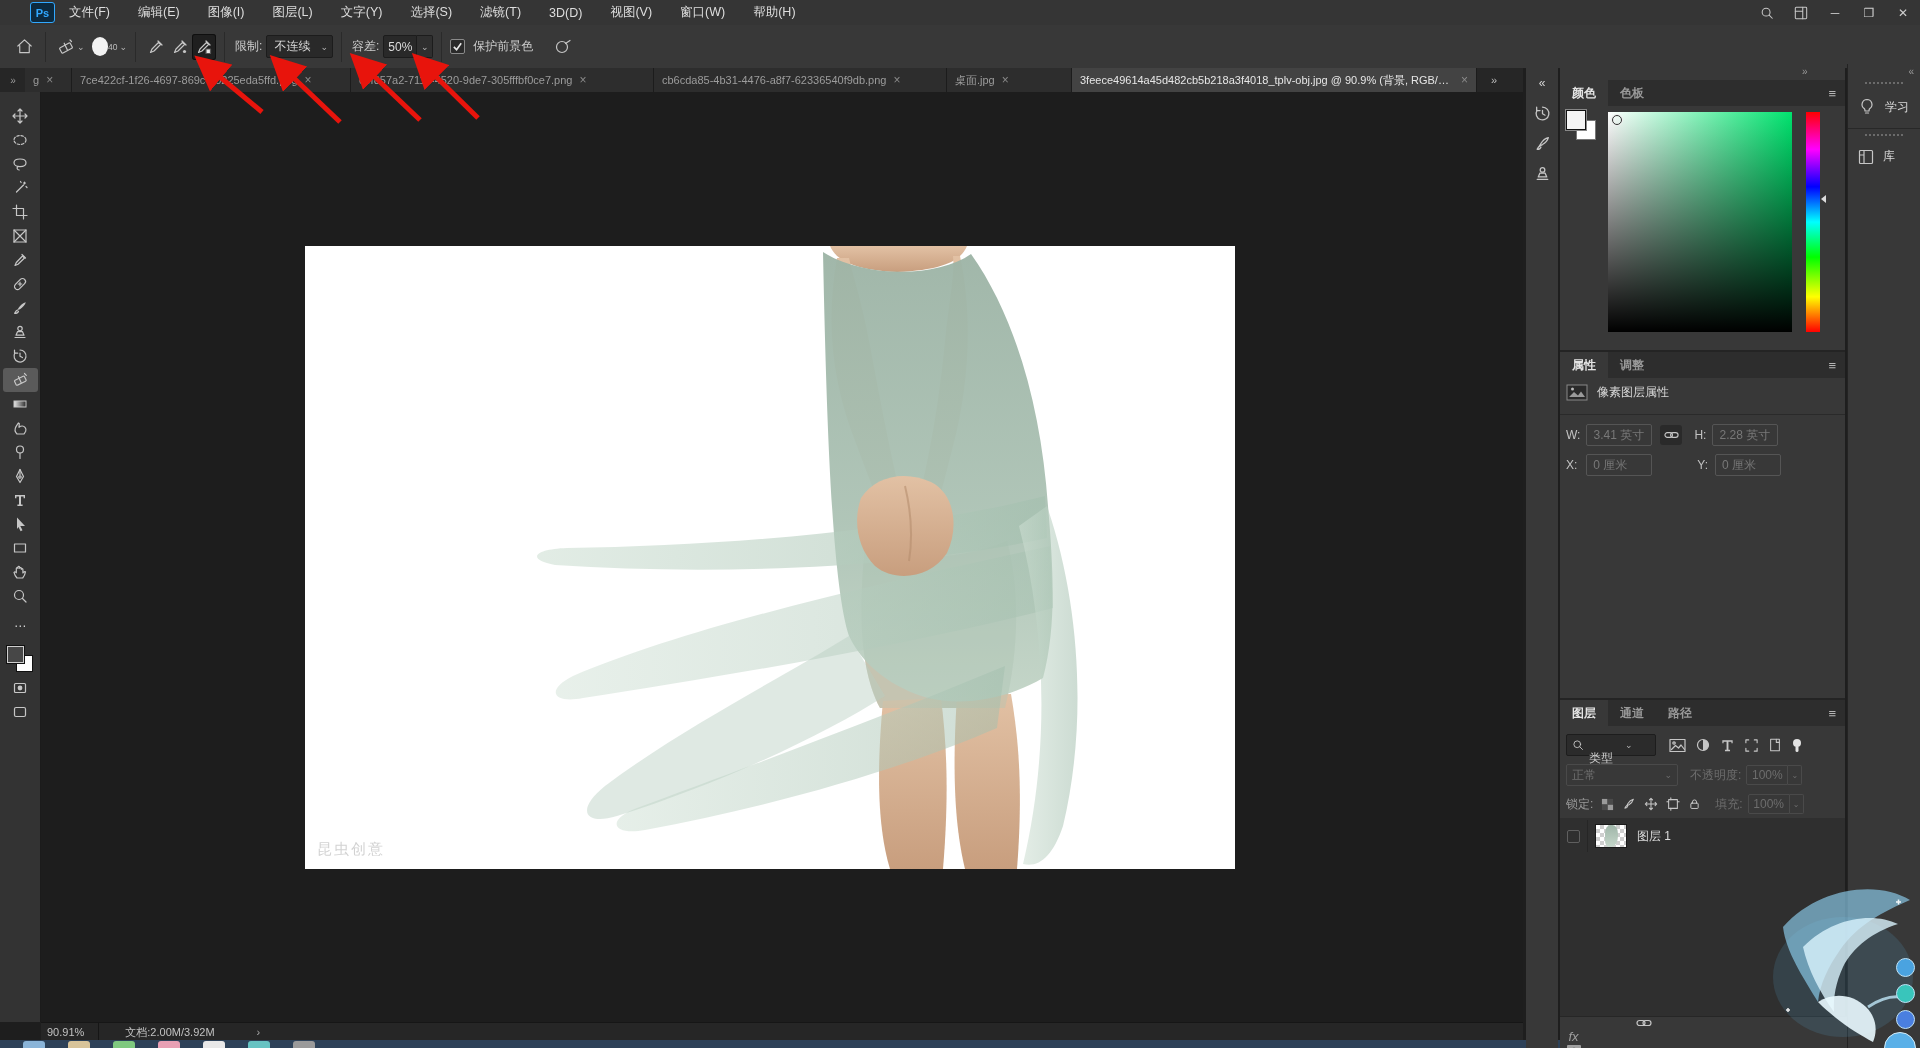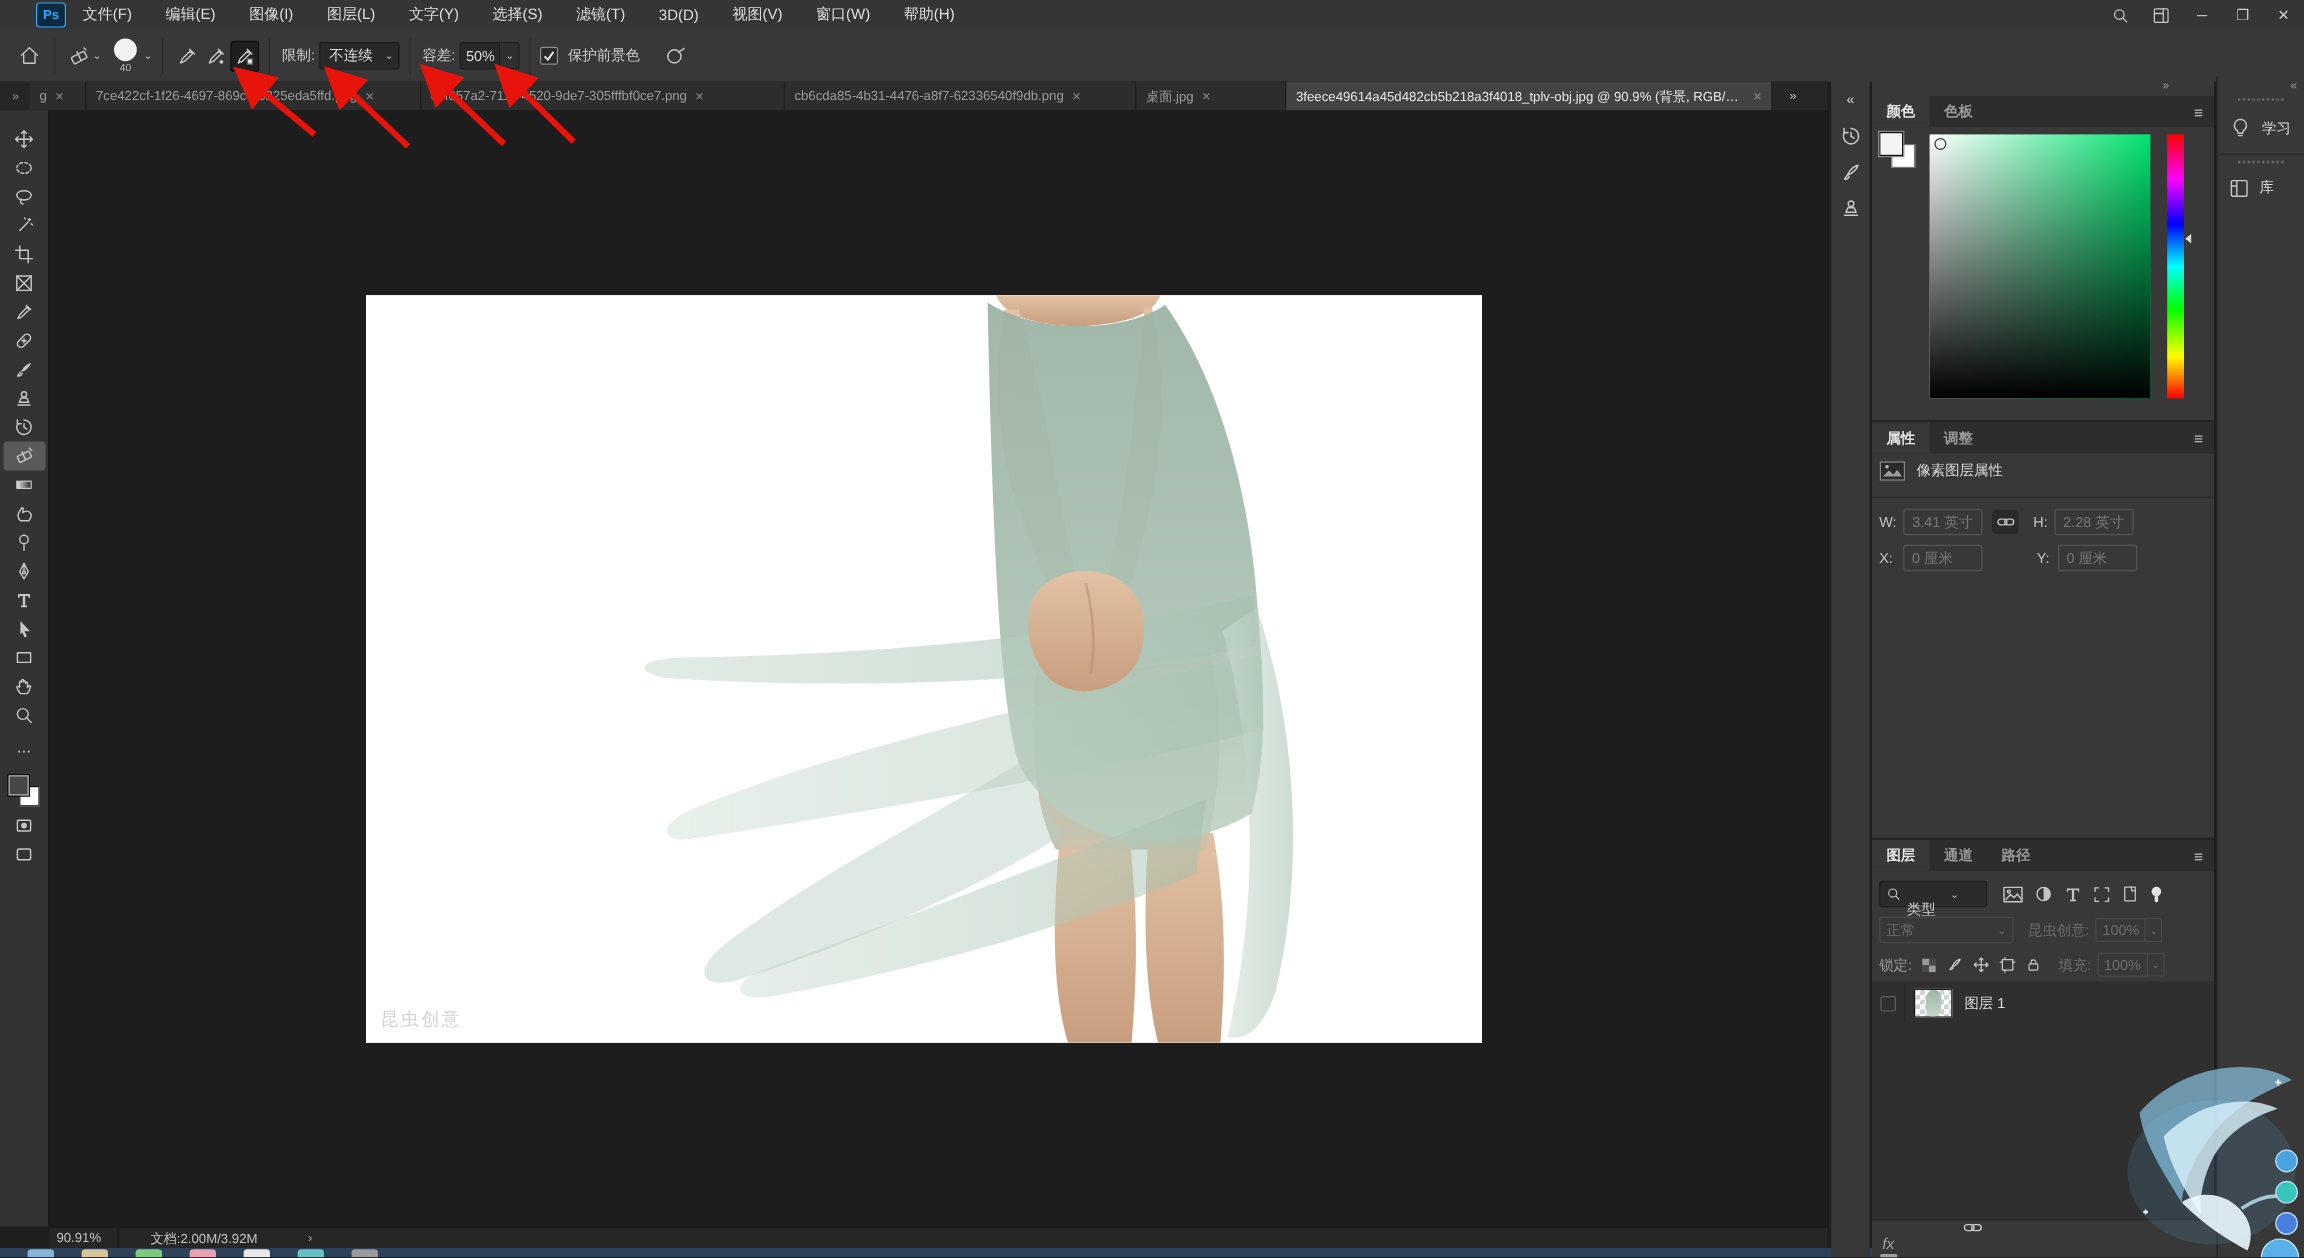--- a/index.html
+++ b/index.html
@@ -13,21 +13,21 @@
   .menubar{left:0;top:0;width:1920px;height:25px;background:#353535;border-bottom:1px solid #222;display:flex;align-items:center;}
   .pslogo{width:23px;height:19px;margin-left:30px;border:1px solid #31a8ff;border-radius:3px;color:#31a8ff;background:#0d2a3f;font-size:11px;font-weight:bold;display:flex;align-items:center;justify-content:center;}
   .menuitem{padding:0 14px;height:25px;display:flex;align-items:center;color:#dedede;font-size:12.5px;cursor:default;}
   .mb-right{margin-left:auto;display:flex;align-items:center;height:25px;}
   .mb-btn{width:34px;height:25px;display:flex;align-items:center;justify-content:center;color:#cfcfcf;}
   
   .optionsbar{left:0;top:25px;width:1920px;height:43px;background:#383838;border-bottom:1px solid #1f1f1f;display:flex;align-items:center;}
   .sep{width:1px;height:30px;background:#2a2a2a;margin:0 8px;}
   .ob-btn{display:flex;align-items:center;justify-content:center;height:34px;padding:0 3px;}
   .chev{color:#b5b5b5;font-size:9px;margin-left:2px;}
-  .brushtip{display:flex;flex-direction:column;align-items:center;width:26px;margin-left:4px;}
+  .brushtip{display:flex;flex-direction:row;align-items:center;width:26px;margin-left:4px;}
   .brushtip .circ{width:19px;height:19px;border-radius:50%;background:#f2f2f2;}
   .brushtip .num{font-size:8.5px;color:#bdbdbd;line-height:10px;}
   .sampbtn{width:24px;height:26px;display:flex;align-items:center;justify-content:center;border-radius:3px;}
   .sampbtn.pressed{background:#1f1f1f;box-shadow:inset 0 0 0 1px #0f0f0f;}
   .ob-label{color:#cccccc;margin:0 4px 0 2px;}
   .ob-select{display:flex;align-items:center;background:#292929;border:1px solid #1c1c1c;border-radius:2px;height:21px;padding:0 4px 0 7px;color:#dcdcdc;}
   .ob-select .chev{margin-left:10px;}
   .ob-input{background:#292929;border:1px solid #1c1c1c;border-radius:2px 0 0 2px;height:21px;width:32px;display:flex;align-items:center;justify-content:center;color:#dcdcdc;}
   .ob-drop{background:#2f2f2f;border:1px solid #1c1c1c;border-left:none;border-radius:0 2px 2px 0;height:21px;width:15px;display:flex;align-items:center;justify-content:center;}
   .cb{width:13px;height:13px;background:#2a2a2a;border:1px solid #8a8a8a;border-radius:2px;display:flex;align-items:center;justify-content:center;margin-right:6px;}
@@ -554,21 +554,21 @@
             <circle cx="6" cy="5" r="4" fill="#e2e2e2"></circle>
             <rect x="4.5" y="8" width="3" height="6" rx="1.5" fill="#e2e2e2"></rect>
           </svg>
       </div>
     </div>
     <div class="prow" style="left: 6px;top:700px;">
       <div class="lsel off" style="width:100px;justify-content:space-between;">
         <span>正常</span>
         <span class="chev" style="color:#6d6d6d;">⌄</span>
       </div>
-      <span class="dis" style="margin-left:12px;">昆虫创意:</span>
+      <span class="dis" style="margin-left:12px;">不透明度:</span>
       <div class="lfield" style="margin-left:5px;">100%</div>
       <div class="lchev">⌄</div>
     </div>
     <div class="prow" style="left:6px;top:730px;">
       <span style="color:#9a9a9a;">锁定:</span>
       <div style="display:flex;gap:8px;margin-left:8px;align-items:center;">
         <svg width="13" height="13" viewBox="0 0 14 14">
             <rect x="1" y="1" width="6" height="6" fill="#9a9a9a"></rect>
             <rect x="7" y="7" width="6" height="6" fill="#9a9a9a"></rect>
             <rect x="7" y="1" width="6" height="6" fill="#4a4a4a"></rect>

